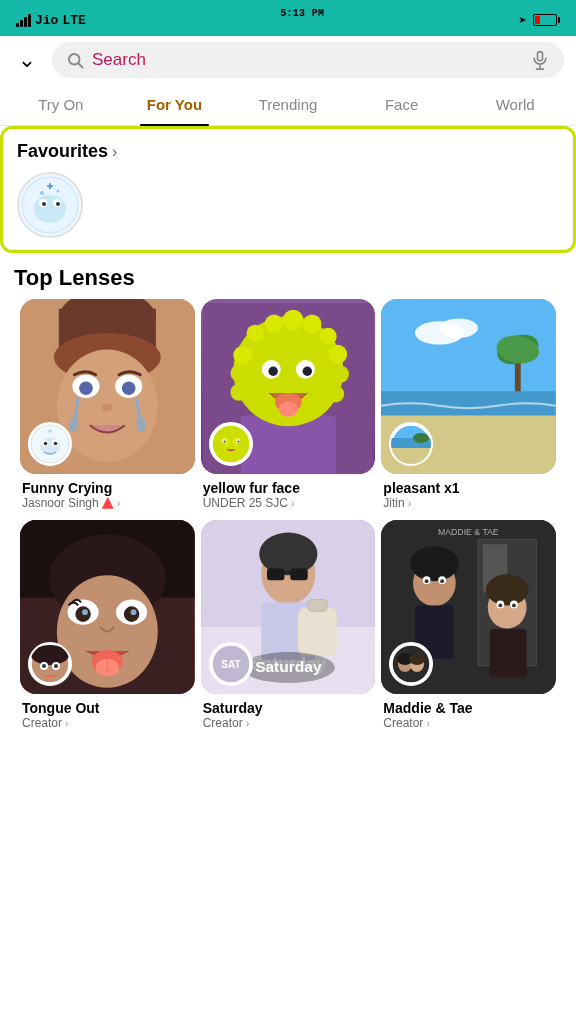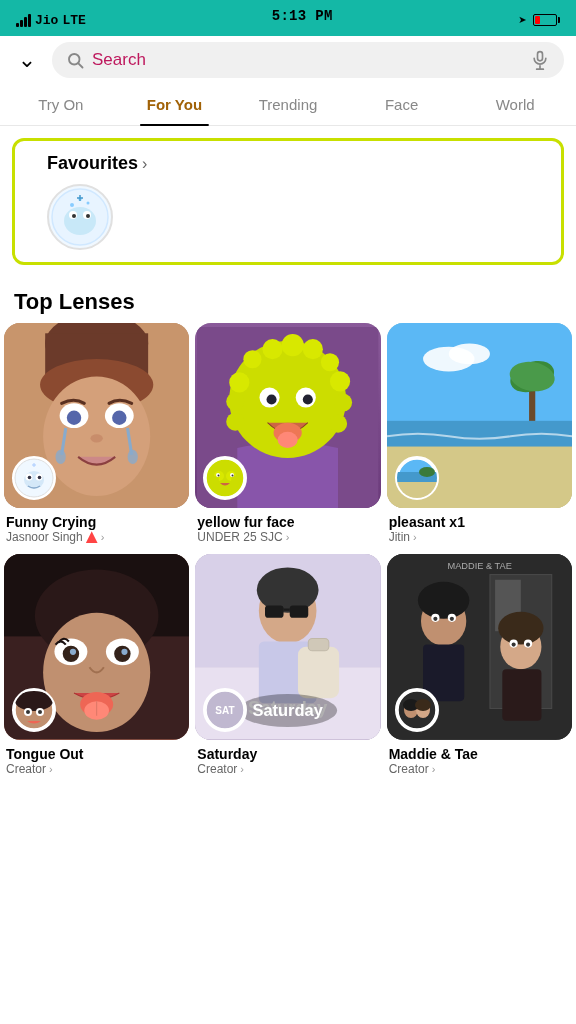--- a/index.html
+++ b/index.html
@@ -33,21 +33,21 @@
       align-items: flex-end;
       gap: 1px;
       height: 14px;
     }
     .signal-bar {
       width: 3px;
       background: #000;
       border-radius: 1px;
     }
     .status-center {
-      font-size: 14px;
+      font-size: 10px;
       font-weight: 600;
       letter-spacing: 0.3px;
     }
     .status-right {
       display: flex;
       align-items: center;
       gap: 6px;
     }
     .battery-icon {
       display: flex;
@@ -159,24 +159,23 @@
     }
 
     
     .content {
       padding: 0;
       background: #fff;
     }
 
     
     .favourites-section {
-      margin: 12px;
       border: 3px solid #c8e000;
       border-radius: 12px;
-      padding: 12px 32px;
+      padding: 12px 14px;
     }
     .favourites-header {
       display: flex;
       align-items: center;
       gap: 4px;
       margin-bottom: 10px;
     }
     .favourites-title {
       font-size: 18px;
       font-weight: 700;
@@ -209,21 +208,21 @@
       font-weight: 700;
       color: #000;
       padding: 12px 14px 8px;
     }
 
     
     .lens-grid {
       display: grid;
       grid-template-columns: repeat(3, 1fr);
       gap: 6px;
-      padding: 0 4px;
+      padding: 0 20px;
     }
     .lens-card {
       display: flex;
       flex-direction: column;
       cursor: pointer;
     }
     .lens-image-wrapper {
       position: relative;
       width: 100%;
       padding-bottom: 100%;

